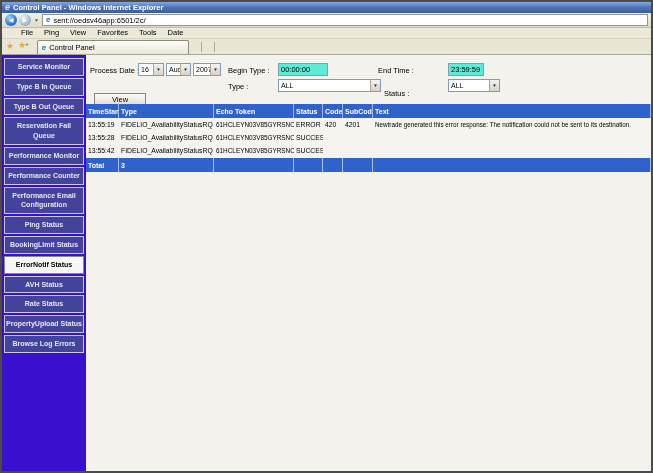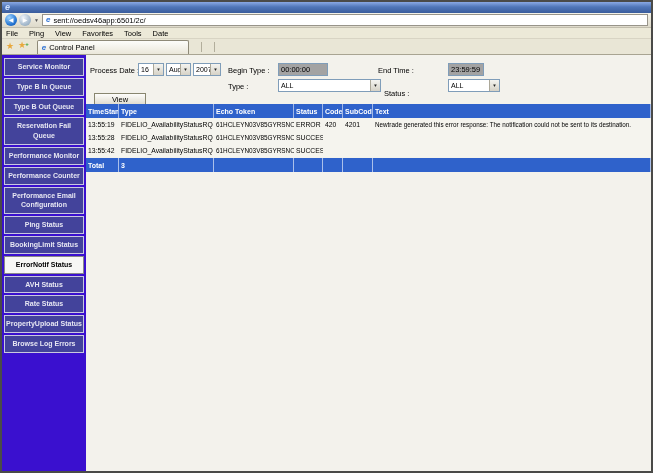--- a/index.html
+++ b/index.html
@@ -31,22 +31,22 @@
   .nav-fwd  { background:radial-gradient(circle at 35% 30%, #eef3f8, #a8bccf 60%, #839cb4); }
   .nav-drop { font-size:5px; color:#555; padding:0 1px; }
   .address-field {
     flex:1; height:12px; background:#fff; border:1px solid #98948a;
     display:flex; align-items:center; gap:3px; padding:0 3px;
     font-size:7.5px; color:#000; white-space:nowrap; overflow:hidden;
   }
   .fav-e { color:#2a6fd4; font-weight:bold; font-style:italic; font-size:8px; line-height:8px; }
   
   .menubar {
-    height:11px; background:#ece9d8; display:flex; align-items:center;
-    padding-left:4px; border-bottom:1px solid #d8d4c4;
+    height:11px; background:#ece9d8; display:flex; align-items:flex-start;
+    padding-left:19px; border-bottom:1px solid #d8d4c4;
   }
   .menu-item { font-size:7.5px; color:#000; margin-right:11px; }
   
   .tabbar {
     height:16px; background:#e9e6d6;
     display:flex; align-items:flex-end; padding:0 2px;
     border-bottom:1px solid #a8a492;
   }
   .star { color:#e8a83c; font-size:9px; line-height:9px; margin:0 2px 3px; position:relative; }
   .star .plus { color:#2f9e2f; font-style:normal; font-weight:bold; font-size:6px; position:relative; top:-2px; left:-1px; }
@@ -67,21 +67,21 @@
   }
   .side-btn {
     background:#43439b; border:1px solid #c9c9df; color:#e6e6f2;
     font-size:7px; font-weight:bold; text-align:center;
     padding:3px 1px; line-height:1.4; cursor:default;
   }
   .side-btn.selected { background:#f7f7f5; color:#000; border-color:#8a8a8a; }
   .main { flex:1; position:relative; background:#f3f2ec; }
   .lbl { position:absolute; font-size:7.5px; color:#000; white-space:nowrap; }
   .inputbox {
-    position:absolute; height:13px; background:#a3a3a3; border:1px solid #7f9db9;
+    position:absolute; height:13px; background:#5eead4; border:1px solid #7f9db9;
     font-size:7.5px; display:flex; align-items:center; padding:0 2px; white-space:nowrap;
   }
   .select {
     position:absolute; height:13px; background:#fff; border:1px solid #7f9db9;
     display:flex; align-items:center; font-size:7px;
   }
   .sel-val { flex:1; padding-left:2px; white-space:nowrap; overflow:hidden; }
   .sel-arrow {
     width:10px; height:100%; background:linear-gradient(#f4f4f0,#d6d2c6);
     border-left:1px solid #aca899; display:flex; align-items:center; justify-content:center;
@@ -125,20 +125,21 @@
   }
   .trow.total .c { border-right:1px solid rgba(255,255,255,.6); }
 </style>
 </head>
 <body>
 
 <div class="window">
 
   <div class="titlebar">
     <span class="ie-e">e</span>
+    <span class="title-text">Control Panel - Windows Internet Explorer</span>
   </div>
 
   <div class="addressbar">
     <div class="nav-btn nav-back">
         <span>◀</span>
       </div>
     <div class="nav-btn nav-fwd">
         <span>▶</span>
       </div>
     <div class="nav-drop">▼</div>

